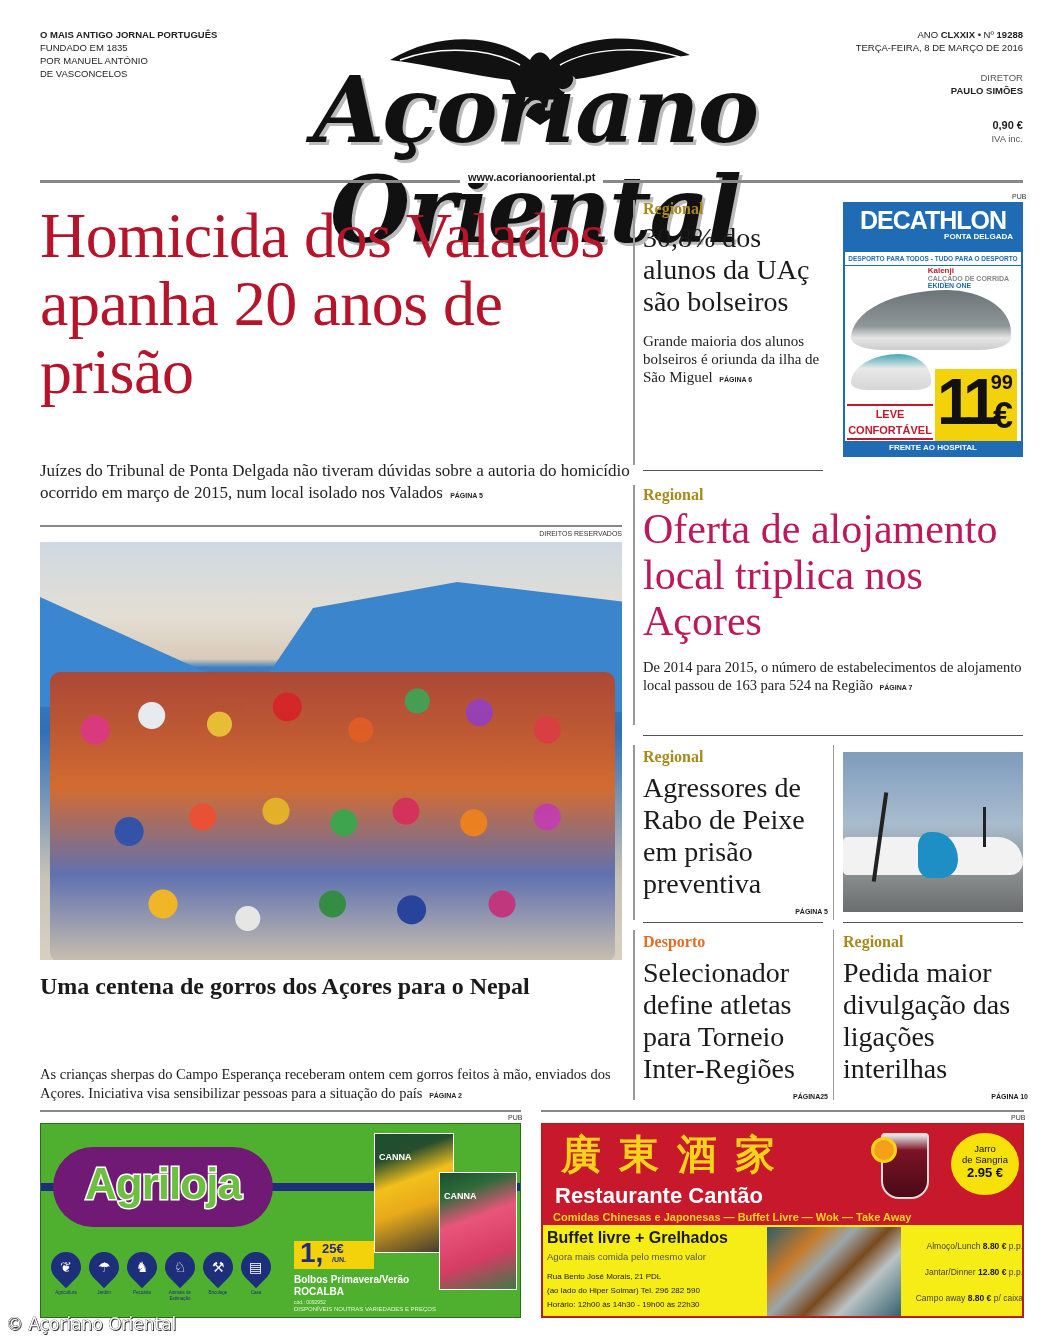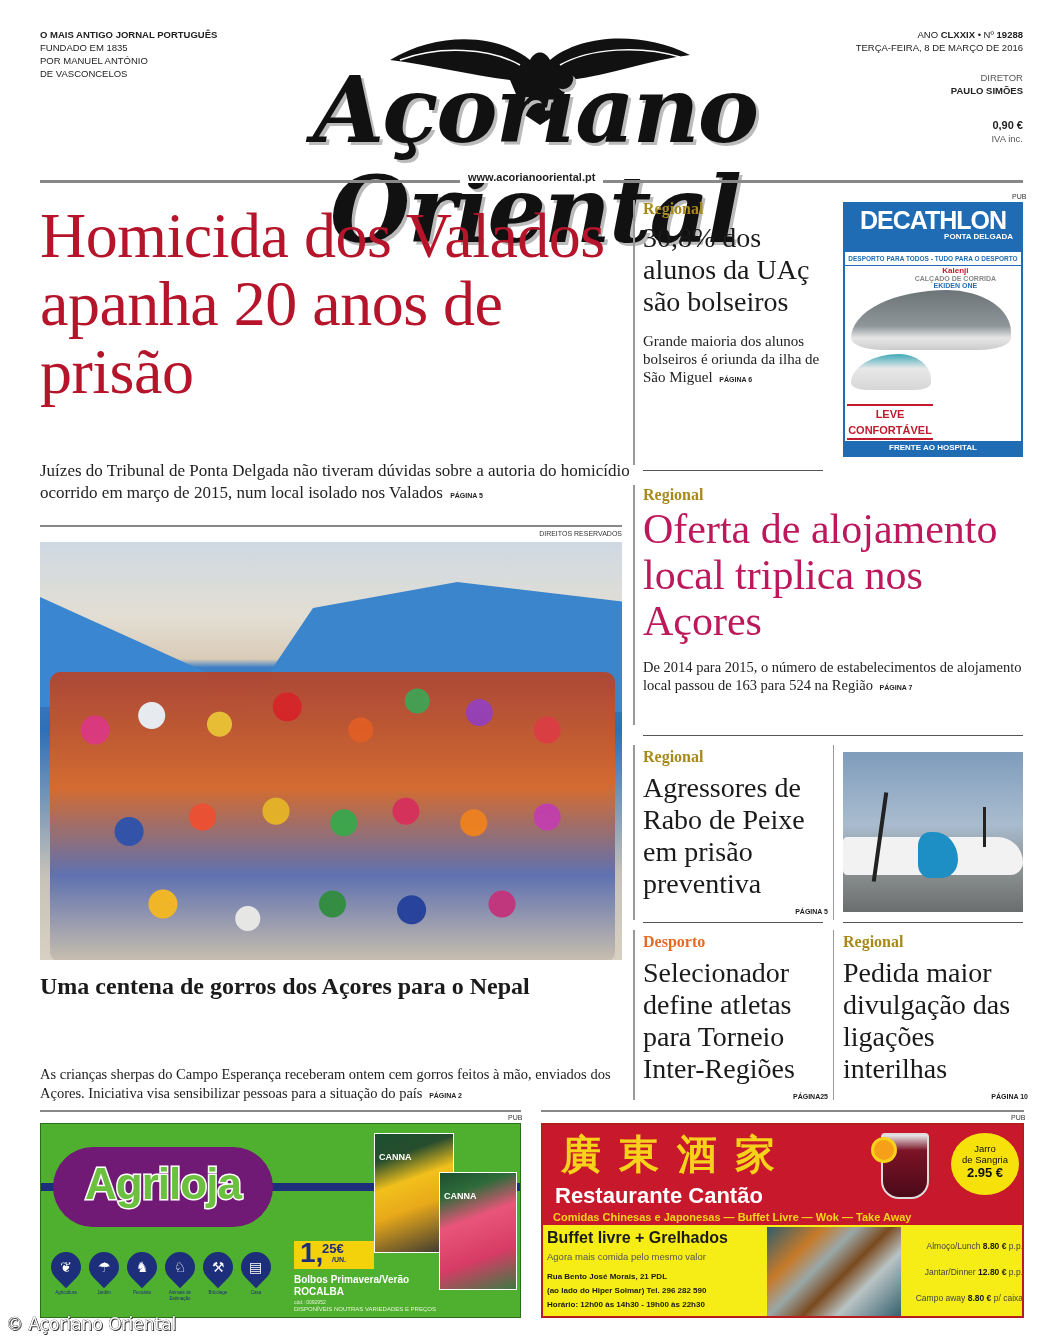--- a/index.html
+++ b/index.html
@@ -68,21 +68,21 @@
   .hrule { height: 1px; background: #555; }
   .blue-title { color: #be185d; font-size: 42px; line-height: 46px; }
 
   
   .pub { font-size: 7px; color: #333; font-family: "Liberation Sans", sans-serif; }
   .deca { left: 843px; top: 202px; width: 180px; height: 255px; border: 2px solid #1f6cb5; background: #fff; }
   .deca .head { height: 48px; background: #1f6cb5; color: #fff; text-align: center; font-family: "Liberation Sans", sans-serif; }
   .deca .brand { font-weight: bold; font-size: 25px; line-height: 32px; letter-spacing: -1px; }
   .deca .city { font-weight: bold; font-size: 8px; text-align: right; padding-right: 8px; margin-top: -4px; }
   .deca .tag { font-family: "Liberation Sans", sans-serif; font-weight: bold; font-size: 6.5px; color: #1f6cb5; text-align: center; padding: 3px 0; border-bottom: 1px solid #1f6cb5; }
-  .deca .kal { position: absolute; right: 25px; top: 62px; font-family: "Liberation Sans", sans-serif; font-size: 7px; text-align: center; }
+  .deca .kal { position: absolute; right: 12px; top: 62px; font-family: "Liberation Sans", sans-serif; font-size: 7px; text-align: left; }
   .deca .kal .k { color: #c01a2c; font-weight: bold; font-size: 8px; }
   .deca .kal .g { color: #888; font-weight: bold; }
   .deca .kal .e { color: #1f6cb5; font-weight: bold; }
   .deca .shoe1 { position: absolute; left: 6px; top: 86px; width: 160px; height: 60px; background: linear-gradient(180deg,#6c7478 0%,#8e9699 60%,#e6e6e6 80%,#ccc 100%); border-radius: 60% 40% 20% 20% / 80% 70% 20% 20%; }
   .deca .shoe2 { position: absolute; left: 6px; top: 150px; width: 80px; height: 36px; background: linear-gradient(180deg,#3fa9b8 0%,#e8e8e8 40%,#d6d6d6 100%); border-radius: 60% 40% 20% 20% / 80% 70% 20% 20%; }
   .deca .price { position: absolute; right: 4px; top: 165px; width: 82px; height: 72px; background: #f4d20b; font-family: "Liberation Sans", sans-serif; font-weight: bold; color: #111; }
   .deca .price .big { position: absolute; left: 2px; top: -4px; font-size: 64px; letter-spacing: -6px; line-height: 74px; }
   .deca .price .cents { position: absolute; right: 4px; top: 2px; font-size: 20px; }
   .deca .price .eur { position: absolute; right: 4px; top: 26px; font-size: 36px; }
   .deca .leve { position: absolute; left: 2px; top: 200px; width: 86px; font-family: "Liberation Sans", sans-serif; font-weight: bold; color: #c01a2c; font-size: 11px; line-height: 16px; text-align: center; border-top: 2px solid #c01a2c; border-bottom: 2px solid #c01a2c; }
@@ -123,21 +123,21 @@
   .rest .hanzi { position: absolute; left: 18px; top: 2px; font-family: "DejaVu Serif", serif; font-size: 40px; letter-spacing: 18px; color: #f6d31a; font-weight: bold; }
   .rest .name { position: absolute; left: 12px; top: 58px; font-family: "Liberation Sans", sans-serif; font-weight: bold; font-size: 22px; color: #fff; }
   .rest .sub { position: absolute; left: 10px; top: 86px; font-family: "Liberation Sans", sans-serif; font-weight: bold; font-size: 11px; color: #f6d31a; }
   .rest .jug { position: absolute; left: 338px; top: 8px; width: 48px; height: 66px; background: linear-gradient(180deg,#e9e9e9 0%,#7c1326 25%,#4a0a18 100%); border-radius: 4px 4px 18px 18px; border: 2px solid #ddd; }
   .rest .orange { position: absolute; left: 328px; top: 12px; width: 26px; height: 26px; border-radius: 50%; background: #f6a01a; border: 3px solid #f6d31a; }
   .rest .burst { position: absolute; left: 408px; top: 8px; width: 68px; height: 62px; background: #f6e20a; border-radius: 50%; text-align: center; font-family: "Liberation Sans", sans-serif; color: #111; font-size: 9.5px; line-height: 11px; padding-top: 10px; }
   .rest .burst b { display: block; font-size: 13px; line-height: 16px; }
   .rest .bottom { position: absolute; left: 0; top: 100px; width: 100%; height: 95px; background: #f6ec16; }
   .rest .bt { position: absolute; left: 4px; top: 104px; font-family: "Liberation Sans", sans-serif; font-weight: bold; font-size: 16px; color: #1a1a1a; }
   .rest .more { position: absolute; left: 4px; top: 126px; font-family: "Liberation Sans", sans-serif; font-size: 9.5px; color: #555; }
-  .rest .addr { position: absolute; left: 4px; top: 145px; font-family: "Liberation Sans", sans-serif; font-weight: bold; font-size: 8px; line-height: 14px; color: #1a1a1a; }
+  .rest .addr { position: absolute; left: 4px; top: 145px; font-family: "Liberation Sans", sans-serif; font-weight: normal; font-size: 8px; line-height: 14px; color: #1a1a1a; }
   .rest .food { position: absolute; left: 224px; top: 102px; width: 134px; height: 92px; background: linear-gradient(135deg,#2f5d6b 0%,#c77a2a 25%,#9aa7a8 40%,#7a4a1e 55%,#b9c3c4 70%,#2f5d6b 100%); }
   .rest .prices { position: absolute; left: 362px; top: 108px; width: 118px; font-family: "Liberation Sans", sans-serif; font-size: 8.5px; line-height: 26px; color: #444; text-align: right; }
   .rest .prices b { color: #1a1a1a; }
 
   .watermark { left: 6px; top: 1314px; font-family: "DejaVu Sans", sans-serif; font-size: 17px; color: #fff; -webkit-text-stroke: 0.6px #222; paint-order: stroke fill; text-shadow: 1px 1px 0 #333; }
 </style>
 </head>
 <body>
 
 <div class="abs mast-left sans">
@@ -219,20 +219,25 @@
   <div class="kal">
     <div class="k">Kalenji</div>
     <div class="g">CALÇADO DE CORRIDA</div>
     <div class="e">EKIDEN ONE</div>
   </div>
   <div class="shoe1"></div>
   <div class="shoe2"></div>
   <div class="leve">
     <div>LEVE</div>
     <div>CONFORTÁVEL</div>
+  </div>
+  <div class="price">
+    <span class="big">11</span>
+    <span class="cents">99</span>
+    <span class="eur">€</span>
   </div>
   <div class="foot">FRENTE AO HOSPITAL</div>
 </div>
 
 <div class="abs" style="left:643px;top:486px;width:385px">
   <div class="sec">Regional</div>
   <div class="blue-title" style="margin-top:2px">Oferta de alojamento local triplica nos Açores</div>
   <div class="side-desc" style="margin-top:14px;font-size:14.5px">
     <span>De 2014 para 2015, o número de estabelecimentos de alojamento local passou de 163 para 524 na Região</span>
     <span class="pg">PÁGINA 7</span>

